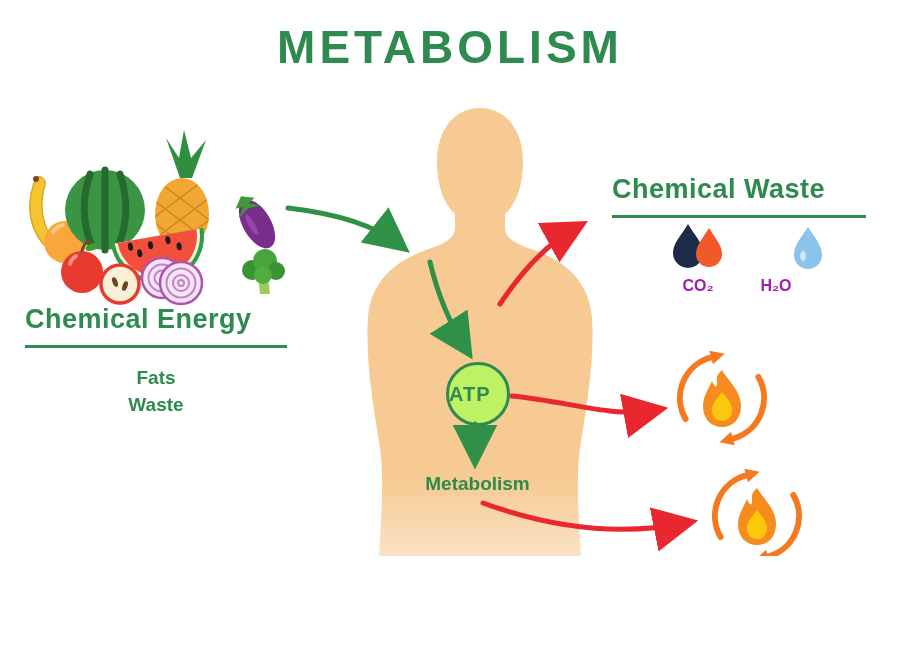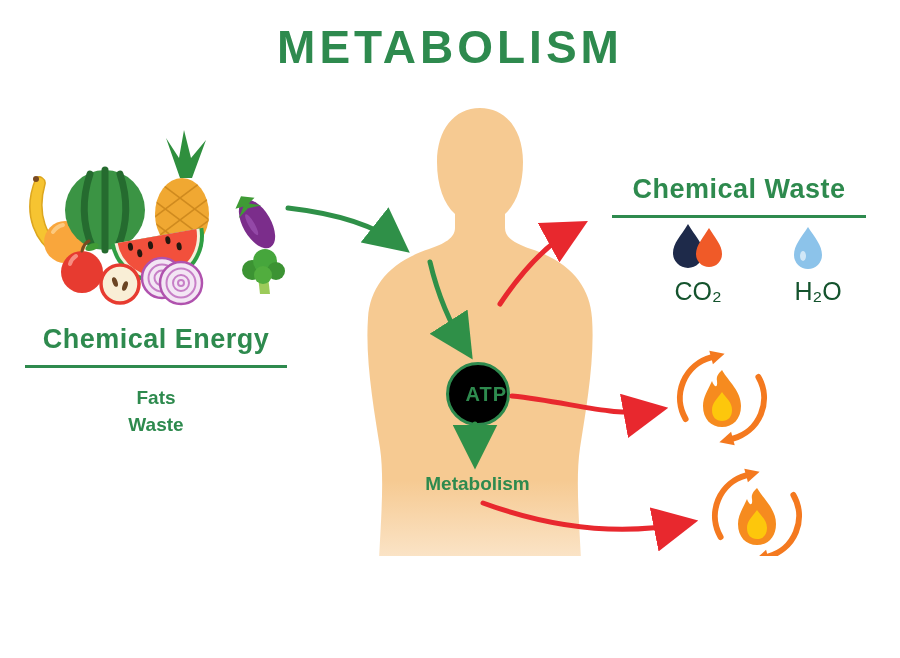--- a/index.html
+++ b/index.html
@@ -1,36 +1,36 @@
 <!DOCTYPE html>
 <html><head>
 <meta charset="utf-8">
 <style>
   html,body{margin:0;padding:0;background:#fff;font-family:"Liberation Sans",sans-serif;}
   .canvas{position:relative;width:900px;height:556px;background:#ffffff;overflow:hidden;}
   .title{position:absolute;top:20px;left:0;width:100%;text-align:center;
          font-size:46px;font-weight:800;letter-spacing:4px;color:#2e8a4e;}
   .abs{position:absolute;}
   .section-block{position:absolute;}
-  .section-heading{font-size:27px;font-weight:800;color:#2e8a4e;text-align:center;
+  .section-heading{font-size:27px;font-weight:800;color:#2e8a4e;
          padding-bottom:10px;border-bottom:3px solid #2e8a4e;letter-spacing:.5px;}
-  .energy-block{left:25px;top:324px;width:262px;}
+  .energy-block{left:25px;top:304px;width:262px;}
   .waste-block{left:612px;top:174px;width:254px;}
   .energy-items{margin-top:16px;text-align:center;font-size:19px;line-height:27px;
          color:#2e8a4e;font-weight:700;}
   .energy-items span{display:block;}
   .atp-circle{position:absolute;left:446px;top:362px;width:58px;height:58px;
-         border:3px solid #2e8a4e;border-radius:50%;background:#000000;
-         display:flex;align-items:center;justify-content:flex-end;
+         border:3px solid #2e8a4e;border-radius:50%;background:#bef264;
+         display:flex;align-items:center;justify-content:flex-start;
          font-size:20px;font-weight:700;color:#2e8a4e;letter-spacing:1px;}
   .metabolism-label{position:absolute;left:405px;top:473px;width:145px;text-align:center;
          font-size:19px;color:#2e8a4e;font-weight:600;}
-  .icon-label{position:absolute;text-align:center;font-size:25px;color:#14532d;font-weight:400;}
+  .icon-label{position:absolute;text-align:center;font-size:16px;color:#a21caf;font-weight:700;}
   .co2-label{left:666px;top:277px;width:64px;}
-  .h2o-label{left:790px;top:277px;width:56px;text-align:center;}
+  .h2o-label{left:748px;top:277px;width:56px;text-align:center;}
   svg{display:block;}
   .overlay{pointer-events:none;}
 </style>
 </head>
 <body>
 
 <div class="canvas">
 
   <div class="title">METABOLISM</div>
 

